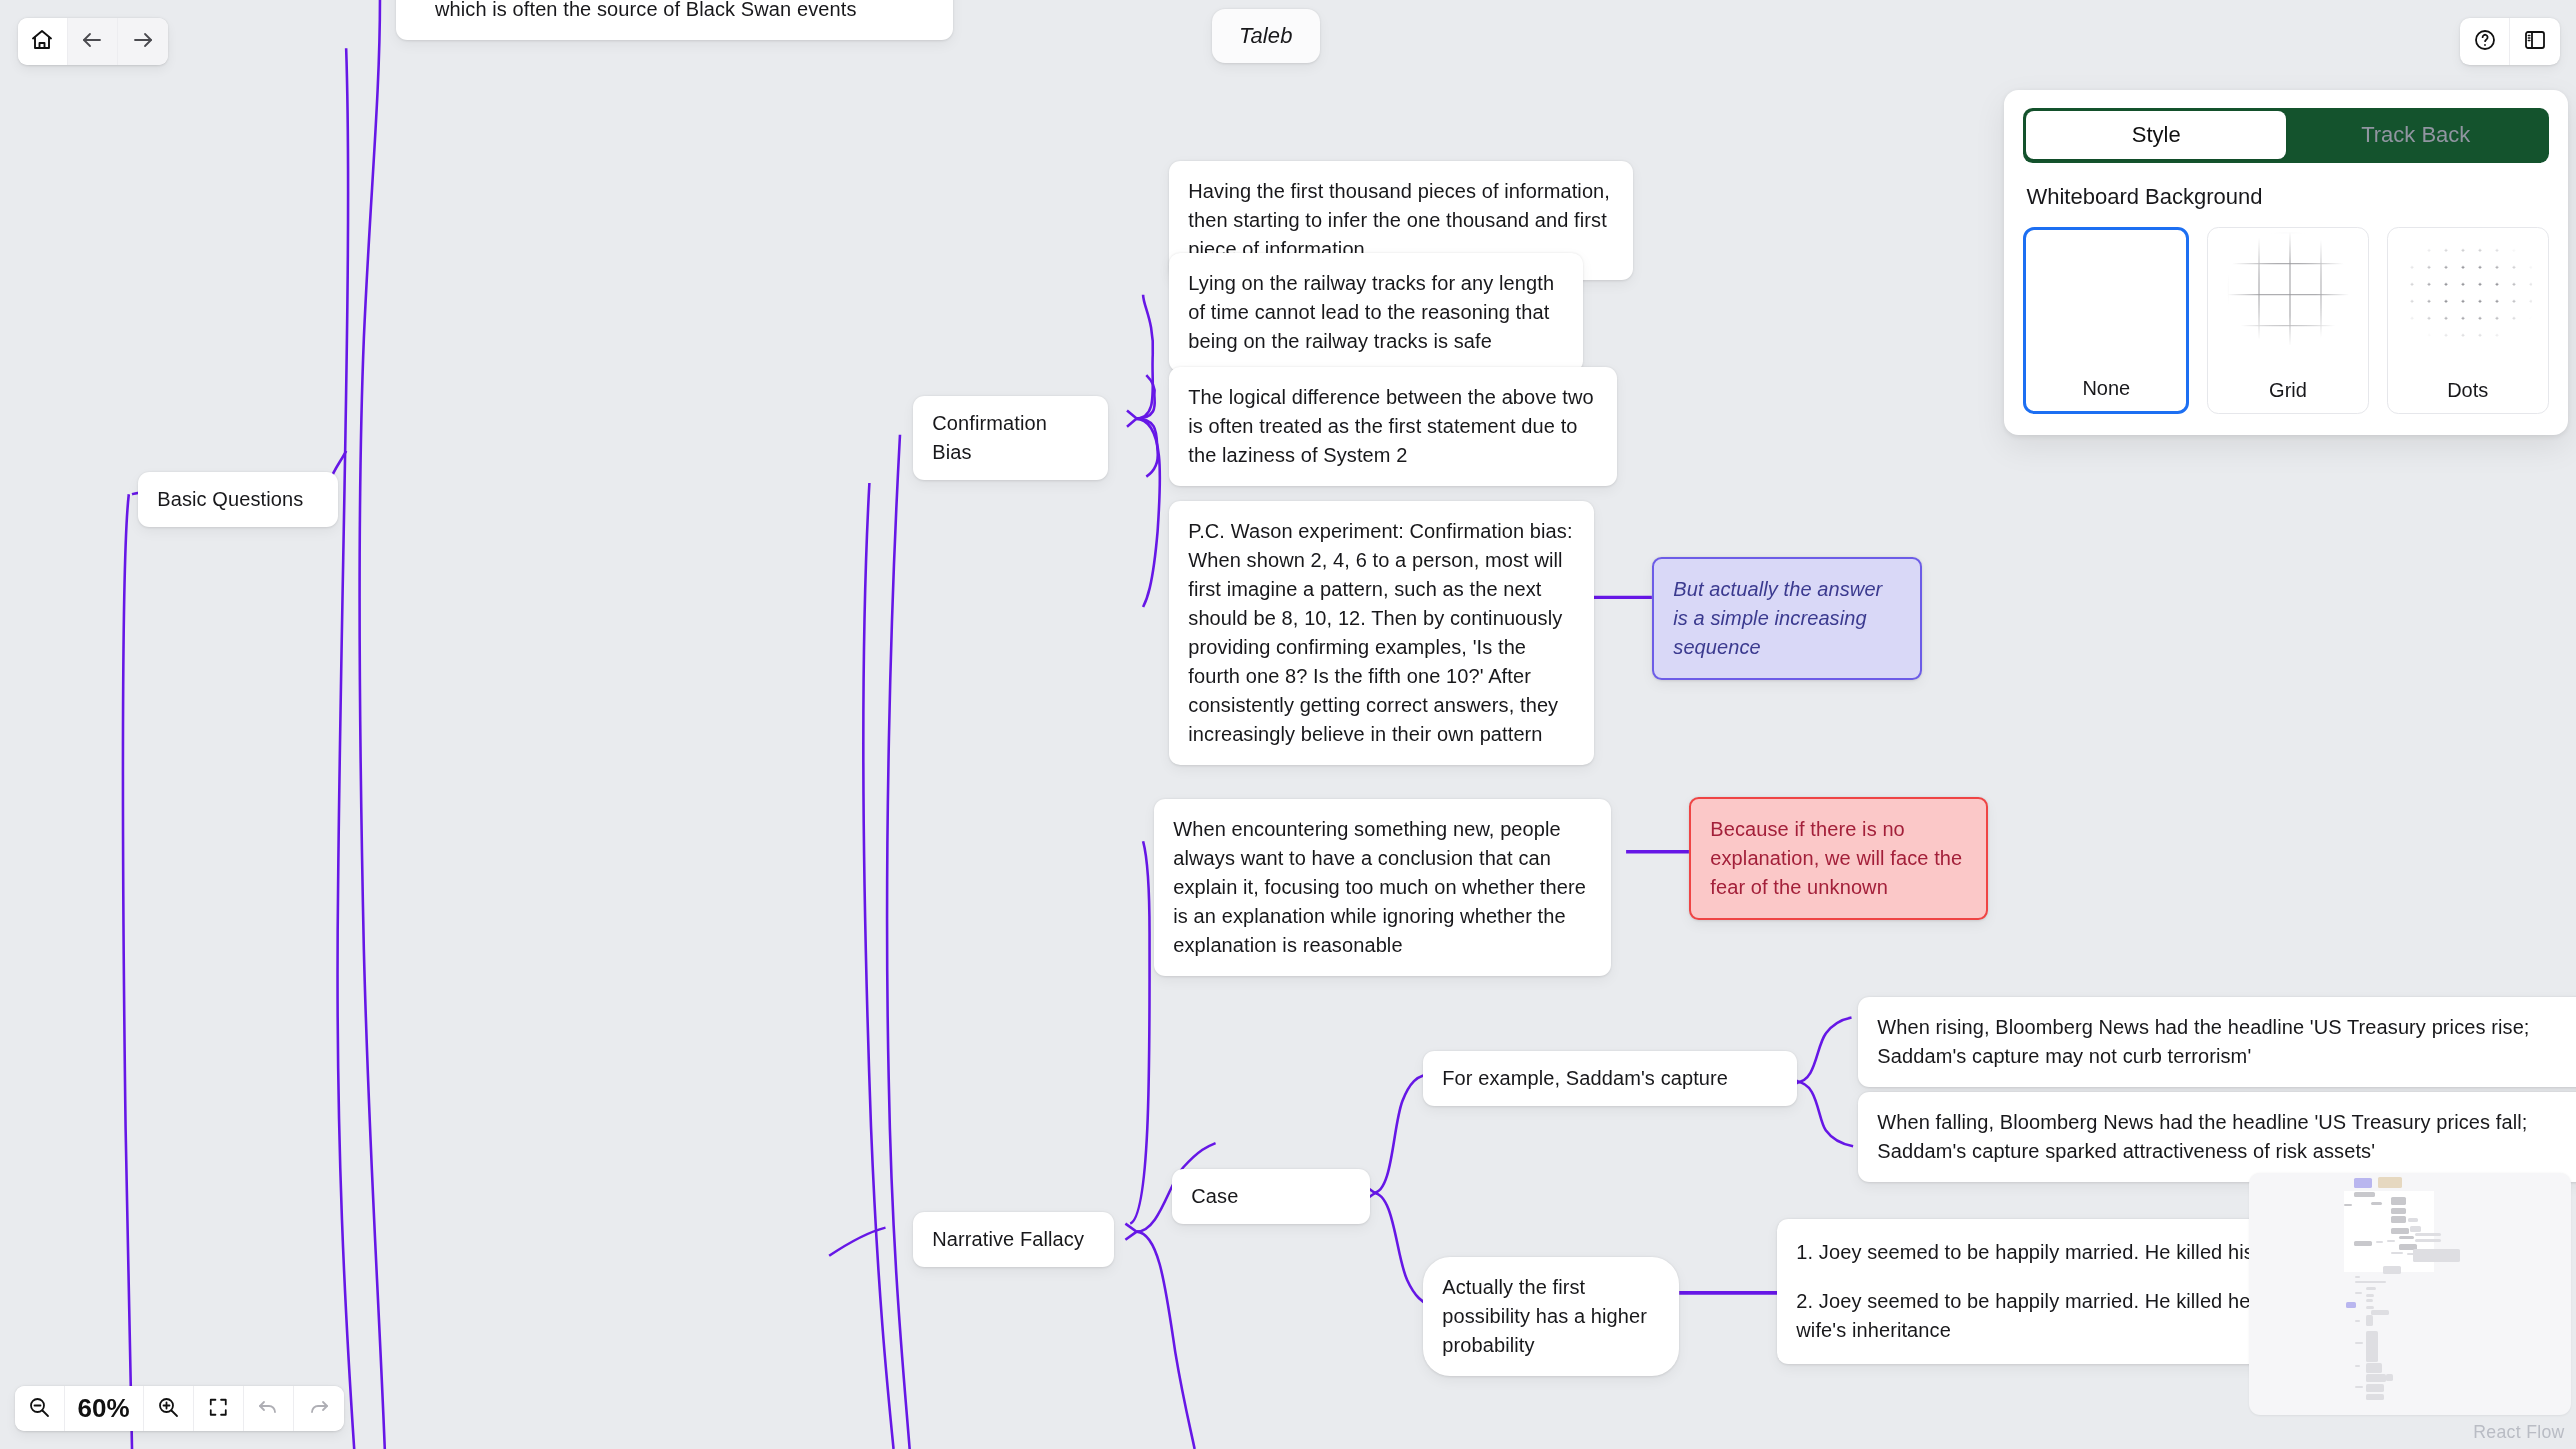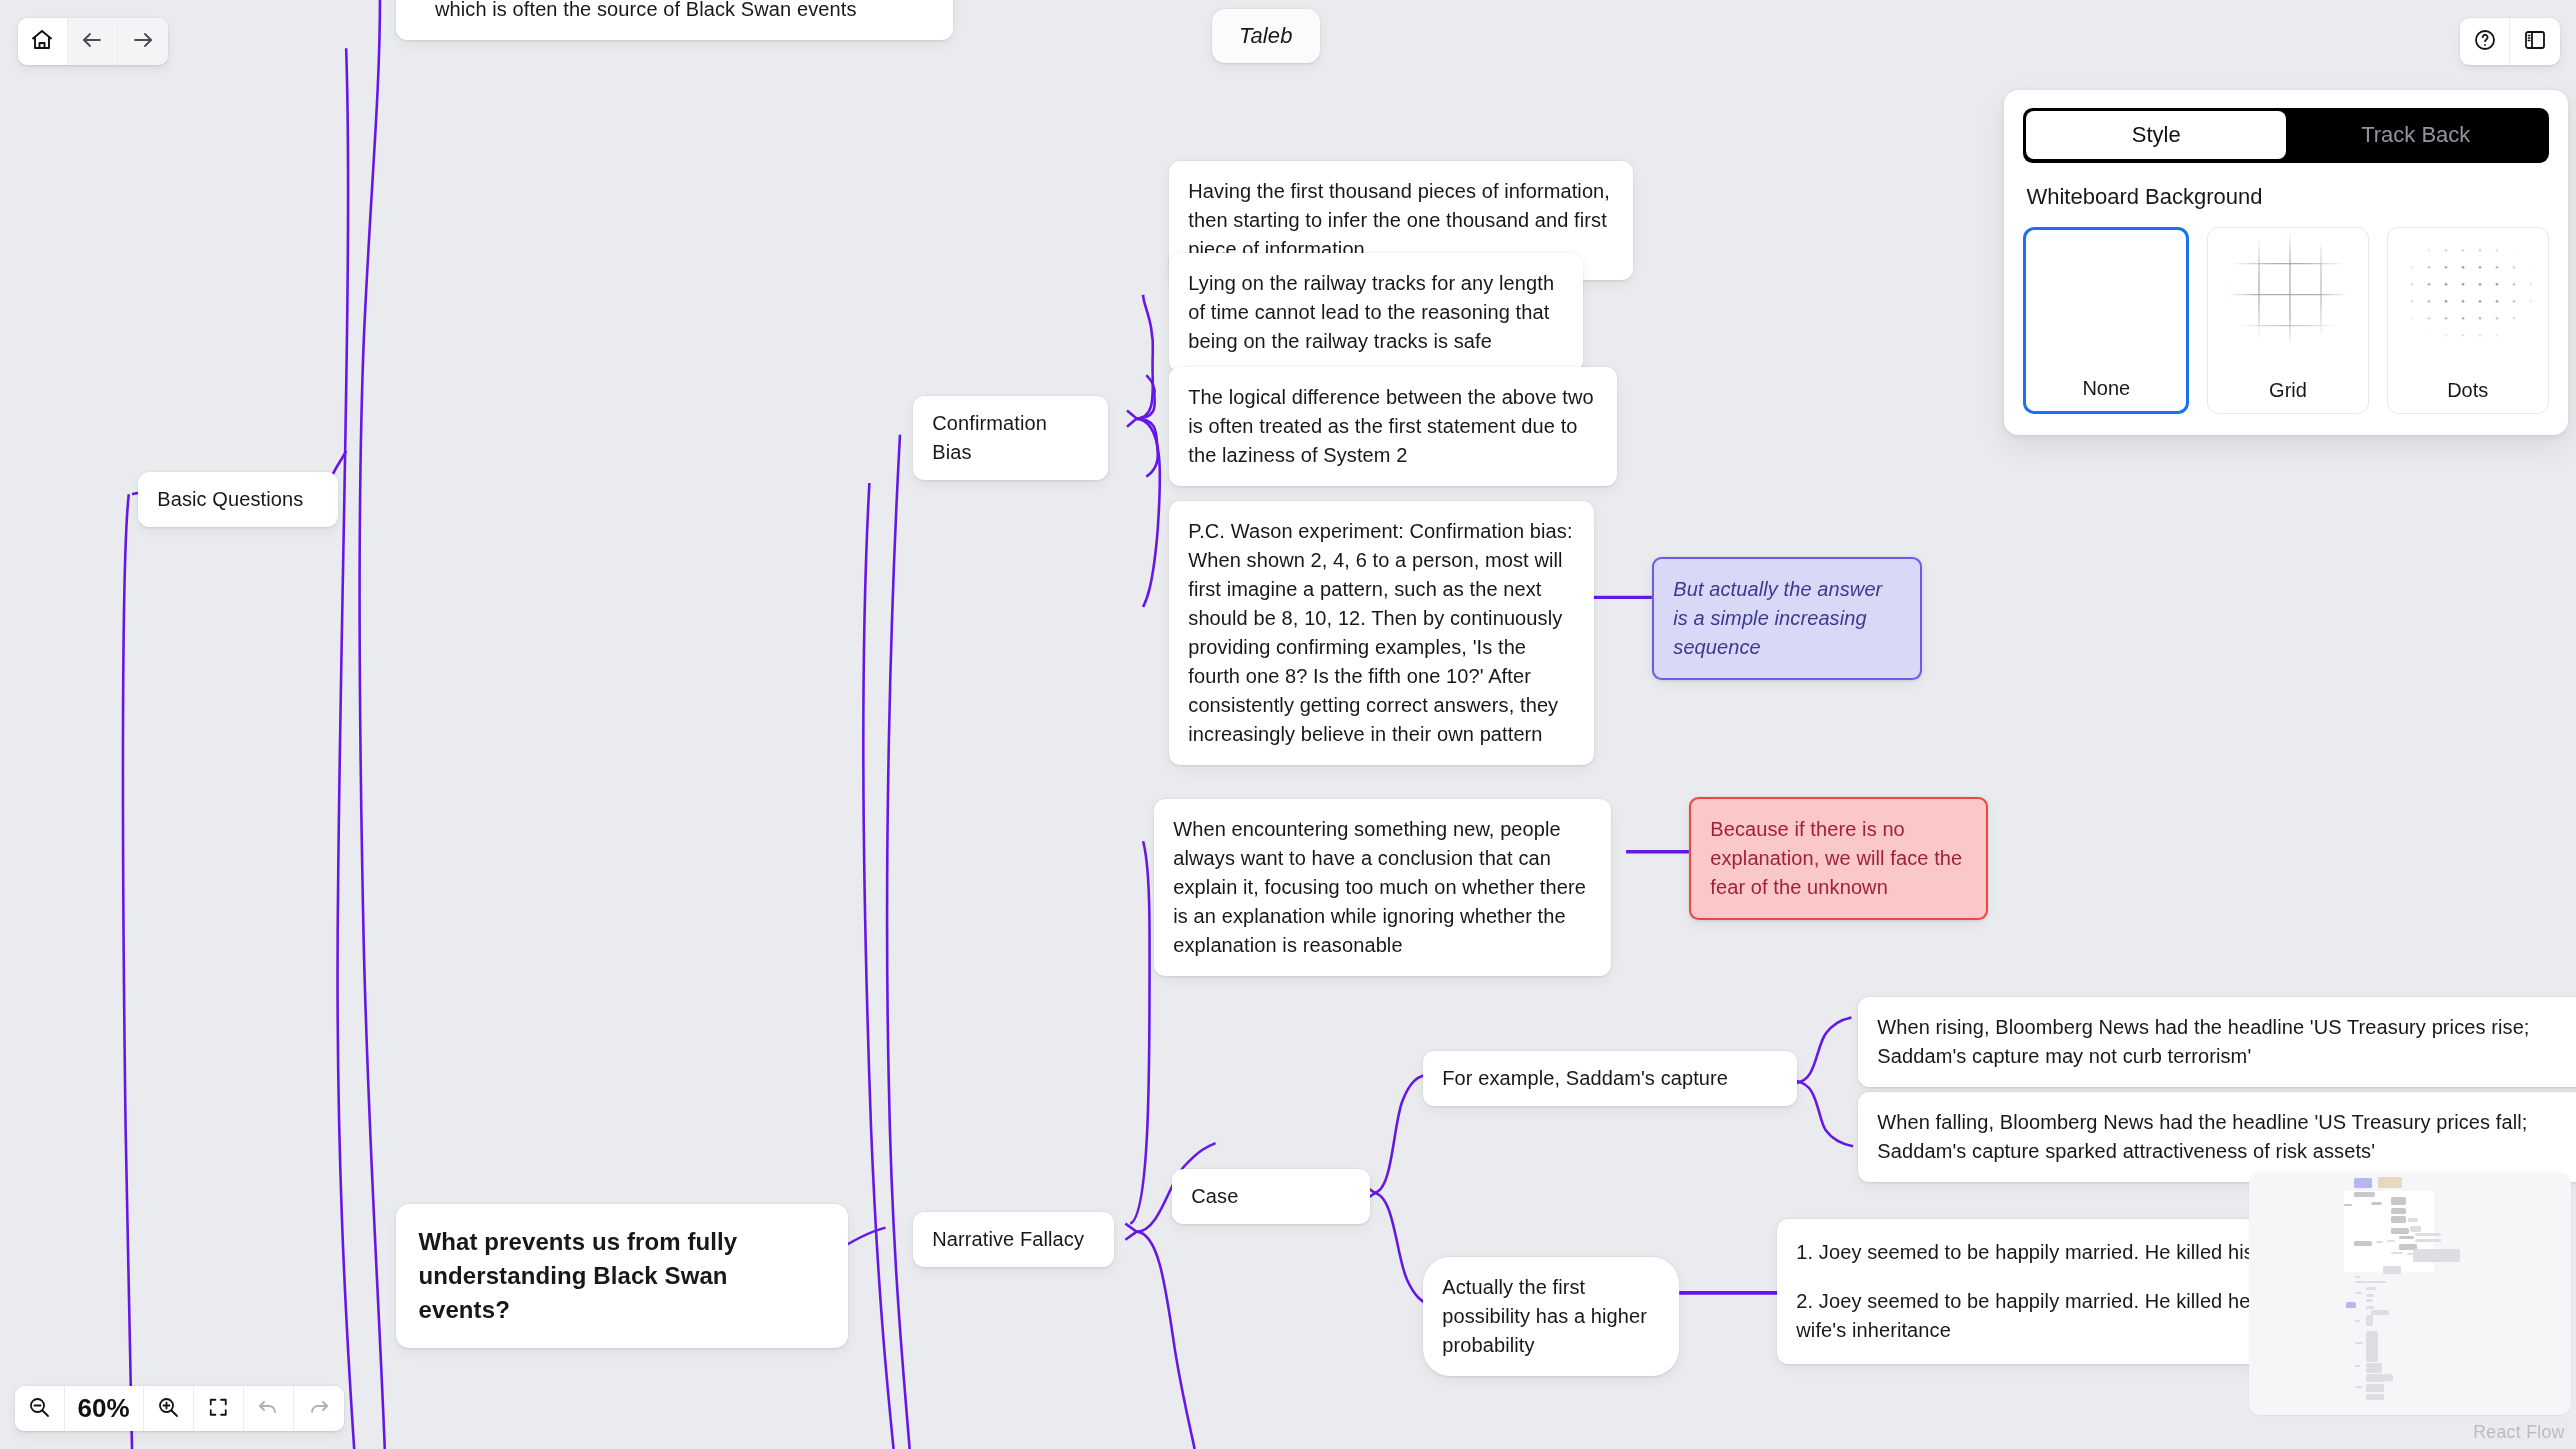--- a/index.html
+++ b/index.html
@@ -91,21 +91,21 @@
   .style-panel {
     position:absolute; right:8px; top:90px;
     width:564px;
     background:#fff;
     border-radius:14.5px;
     box-shadow:0 1.6px 4.8px rgba(0,0,0,.08), 0 11.3px 32px rgba(0,0,0,.08);
     padding:17.7px 19.3px 21px 19.3px;
   }
   .seg {
     display:flex;
-    background:#000000;
+    background:#14532d;
     border-radius:9.7px;
     padding:3.2px;
     margin-bottom:21px;
   }
   .seg-item {
     flex:1; text-align:center;
     padding:11.3px 0;
     font-size:22px;
     color:#9195a1;
     border-radius:8px;
@@ -294,23 +294,20 @@
   </div>
 
   <div class="node compact" style="left:913px; top:1212px; width:201px;">
     <span>Narrative Fallacy</span>
   </div>
 
   <div class="node compact" style="left:1172px; top:1169px; width:198px;">
     <span>Case</span>
   </div>
 
-  <div class="node root" style="left:396px; top:1204px; width:452px;">
-    <span>What prevents us from fully understanding Black Swan events?</span>
-  </div>
 
   <div class="node compact" style="left:1423px; top:1051px; width:374px;">
     <span>For example, Saddam's capture</span>
   </div>
 
   <div class="node" style="left:1858px; top:997px; width:734px;">
     <span>When rising, Bloomberg News had the headline 'US Treasury prices rise; Saddam's capture may not curb terrorism'</span>
   </div>
 
   <div class="node" style="left:1858px; top:1092px; width:773px;">

